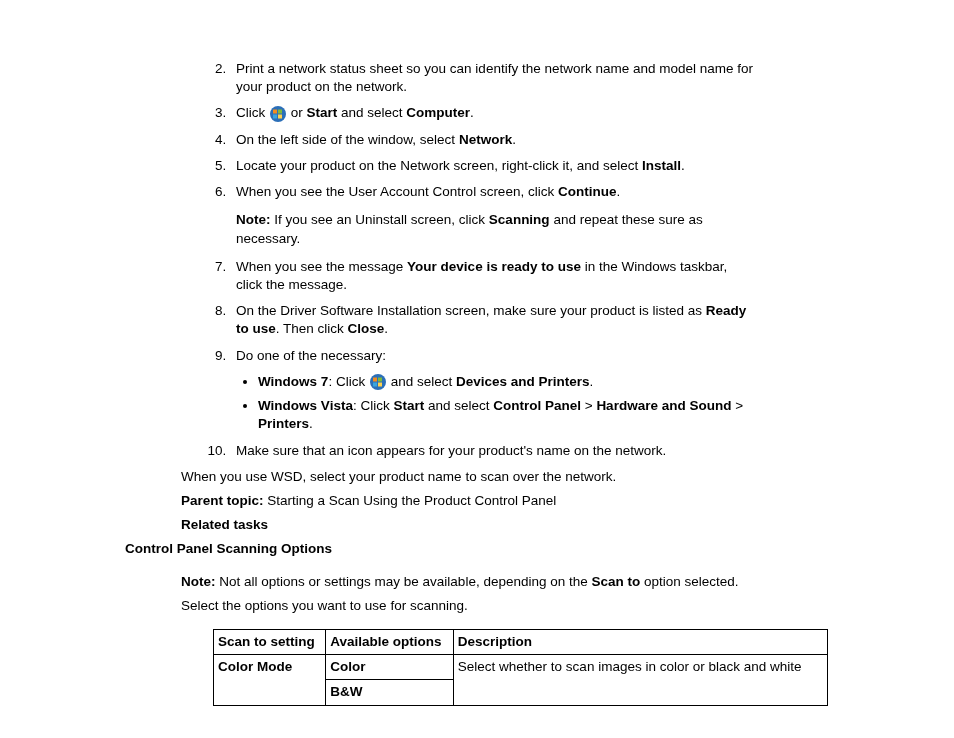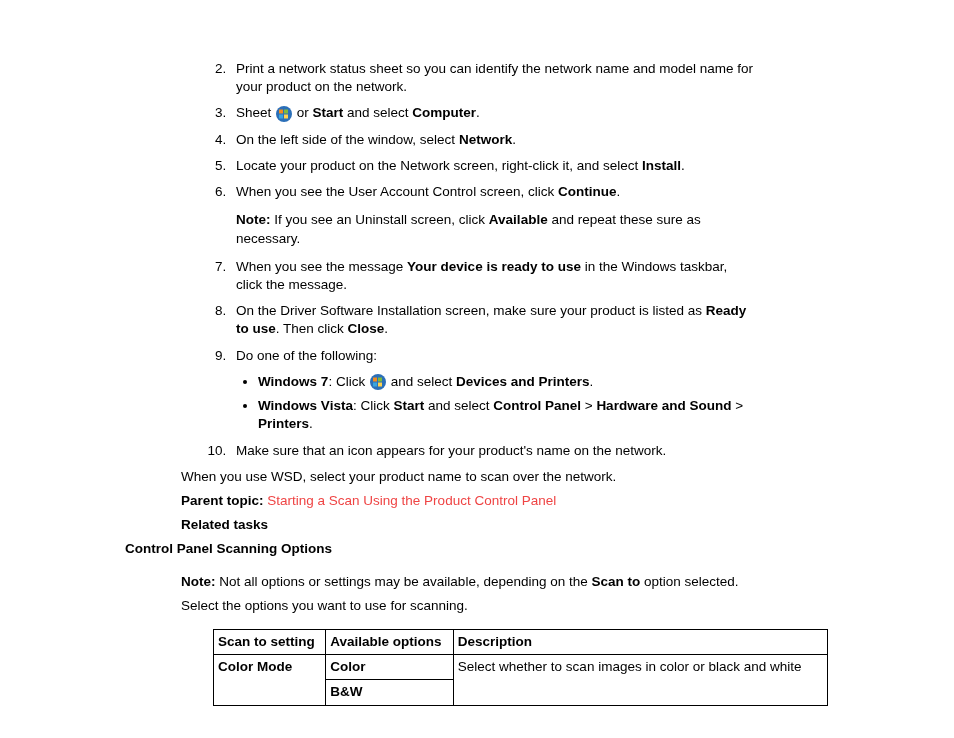--- a/index.html
+++ b/index.html
@@ -41,21 +41,21 @@
     margin-left: 46px;
     margin-bottom: 6px;
   }
   .left-heading {
     font-weight: bold;
     margin-left: -10px;
     margin-bottom: 0;
     margin-top: 6px;
   }
   a.link {
-    color: #ef4444;
+    color: #000000;
     text-decoration: none;
   }
   .win-icon {
     display: inline-block;
     vertical-align: middle;
     width: 16px;
     height: 16px;
     margin: 0 1px;
   }
   table.options {
@@ -77,48 +77,48 @@
   }
 </style>
 </head>
 <body>
 
 <div class="page">
 
   <ol class="main" start="2">
     <li><span>Print a network status sheet so you can identify the network name and model name for your product on the network.</span></li>
     <li>
-      <span>Sheet </span><span class="win-icon"><svg viewBox="0 0 16 16">
+      <span>Click </span><span class="win-icon"><svg viewBox="0 0 16 16">
             <circle cx="8" cy="8" r="8" fill="#2b6fb8"></circle>
             <rect x="3" y="3.5" width="4" height="4" fill="#f28c1f"></rect>
             <rect x="8" y="3.5" width="4" height="4" fill="#7fba3d"></rect>
             <rect x="3" y="8.5" width="4" height="4" fill="#3aa5de"></rect>
             <rect x="8" y="8.5" width="4" height="4" fill="#ffd24d"></rect>
           </svg></span><span> or </span><b>Start</b><span> and select </span><b>Computer</b><span>.</span>
     </li>
     <li>
       <span>On the left side of the window, select </span><b>Network</b><span>.</span>
     </li>
     <li>
       <span>Locate your product on the Network screen, right-click it, and select </span><b>Install</b><span>.</span>
     </li>
     <li>
       <span>When you see the User Account Control screen, click </span><b>Continue</b><span>.</span>
       <div class="indent-block">
-        <b>Note:</b><span> If you see an Uninstall screen, click </span><b>Available</b><span> and repeat these sure as necessary.</span>
+        <b>Note:</b><span> If you see an Uninstall screen, click </span><b>Scanning</b><span> and repeat these sure as necessary.</span>
       </div>
     </li>
     <li>
       <span>When you see the message </span><b>Your device is ready to use</b><span> in the Windows taskbar, click the message.</span>
     </li>
     <li>
       <span>On the Driver Software Installation screen, make sure your product is listed as </span><b>Ready to use</b><span>. Then click </span><b>Close</b><span>.</span>
     </li>
     <li>
-      <span>Do one of the following:</span>
+      <span>Do one of the necessary:</span>
       <ul class="sub">
         <li>
           <b>Windows 7</b><span>: Click </span><span class="win-icon"><svg viewBox="0 0 16 16">
                 <circle cx="8" cy="8" r="8" fill="#2b6fb8"></circle>
                 <rect x="3" y="3.5" width="4" height="4" fill="#f28c1f"></rect>
                 <rect x="8" y="3.5" width="4" height="4" fill="#7fba3d"></rect>
                 <rect x="3" y="8.5" width="4" height="4" fill="#3aa5de"></rect>
                 <rect x="8" y="8.5" width="4" height="4" fill="#ffd24d"></rect>
               </svg></span><span> and select </span><b>Devices and Printers</b><span>.</span>
         </li>

